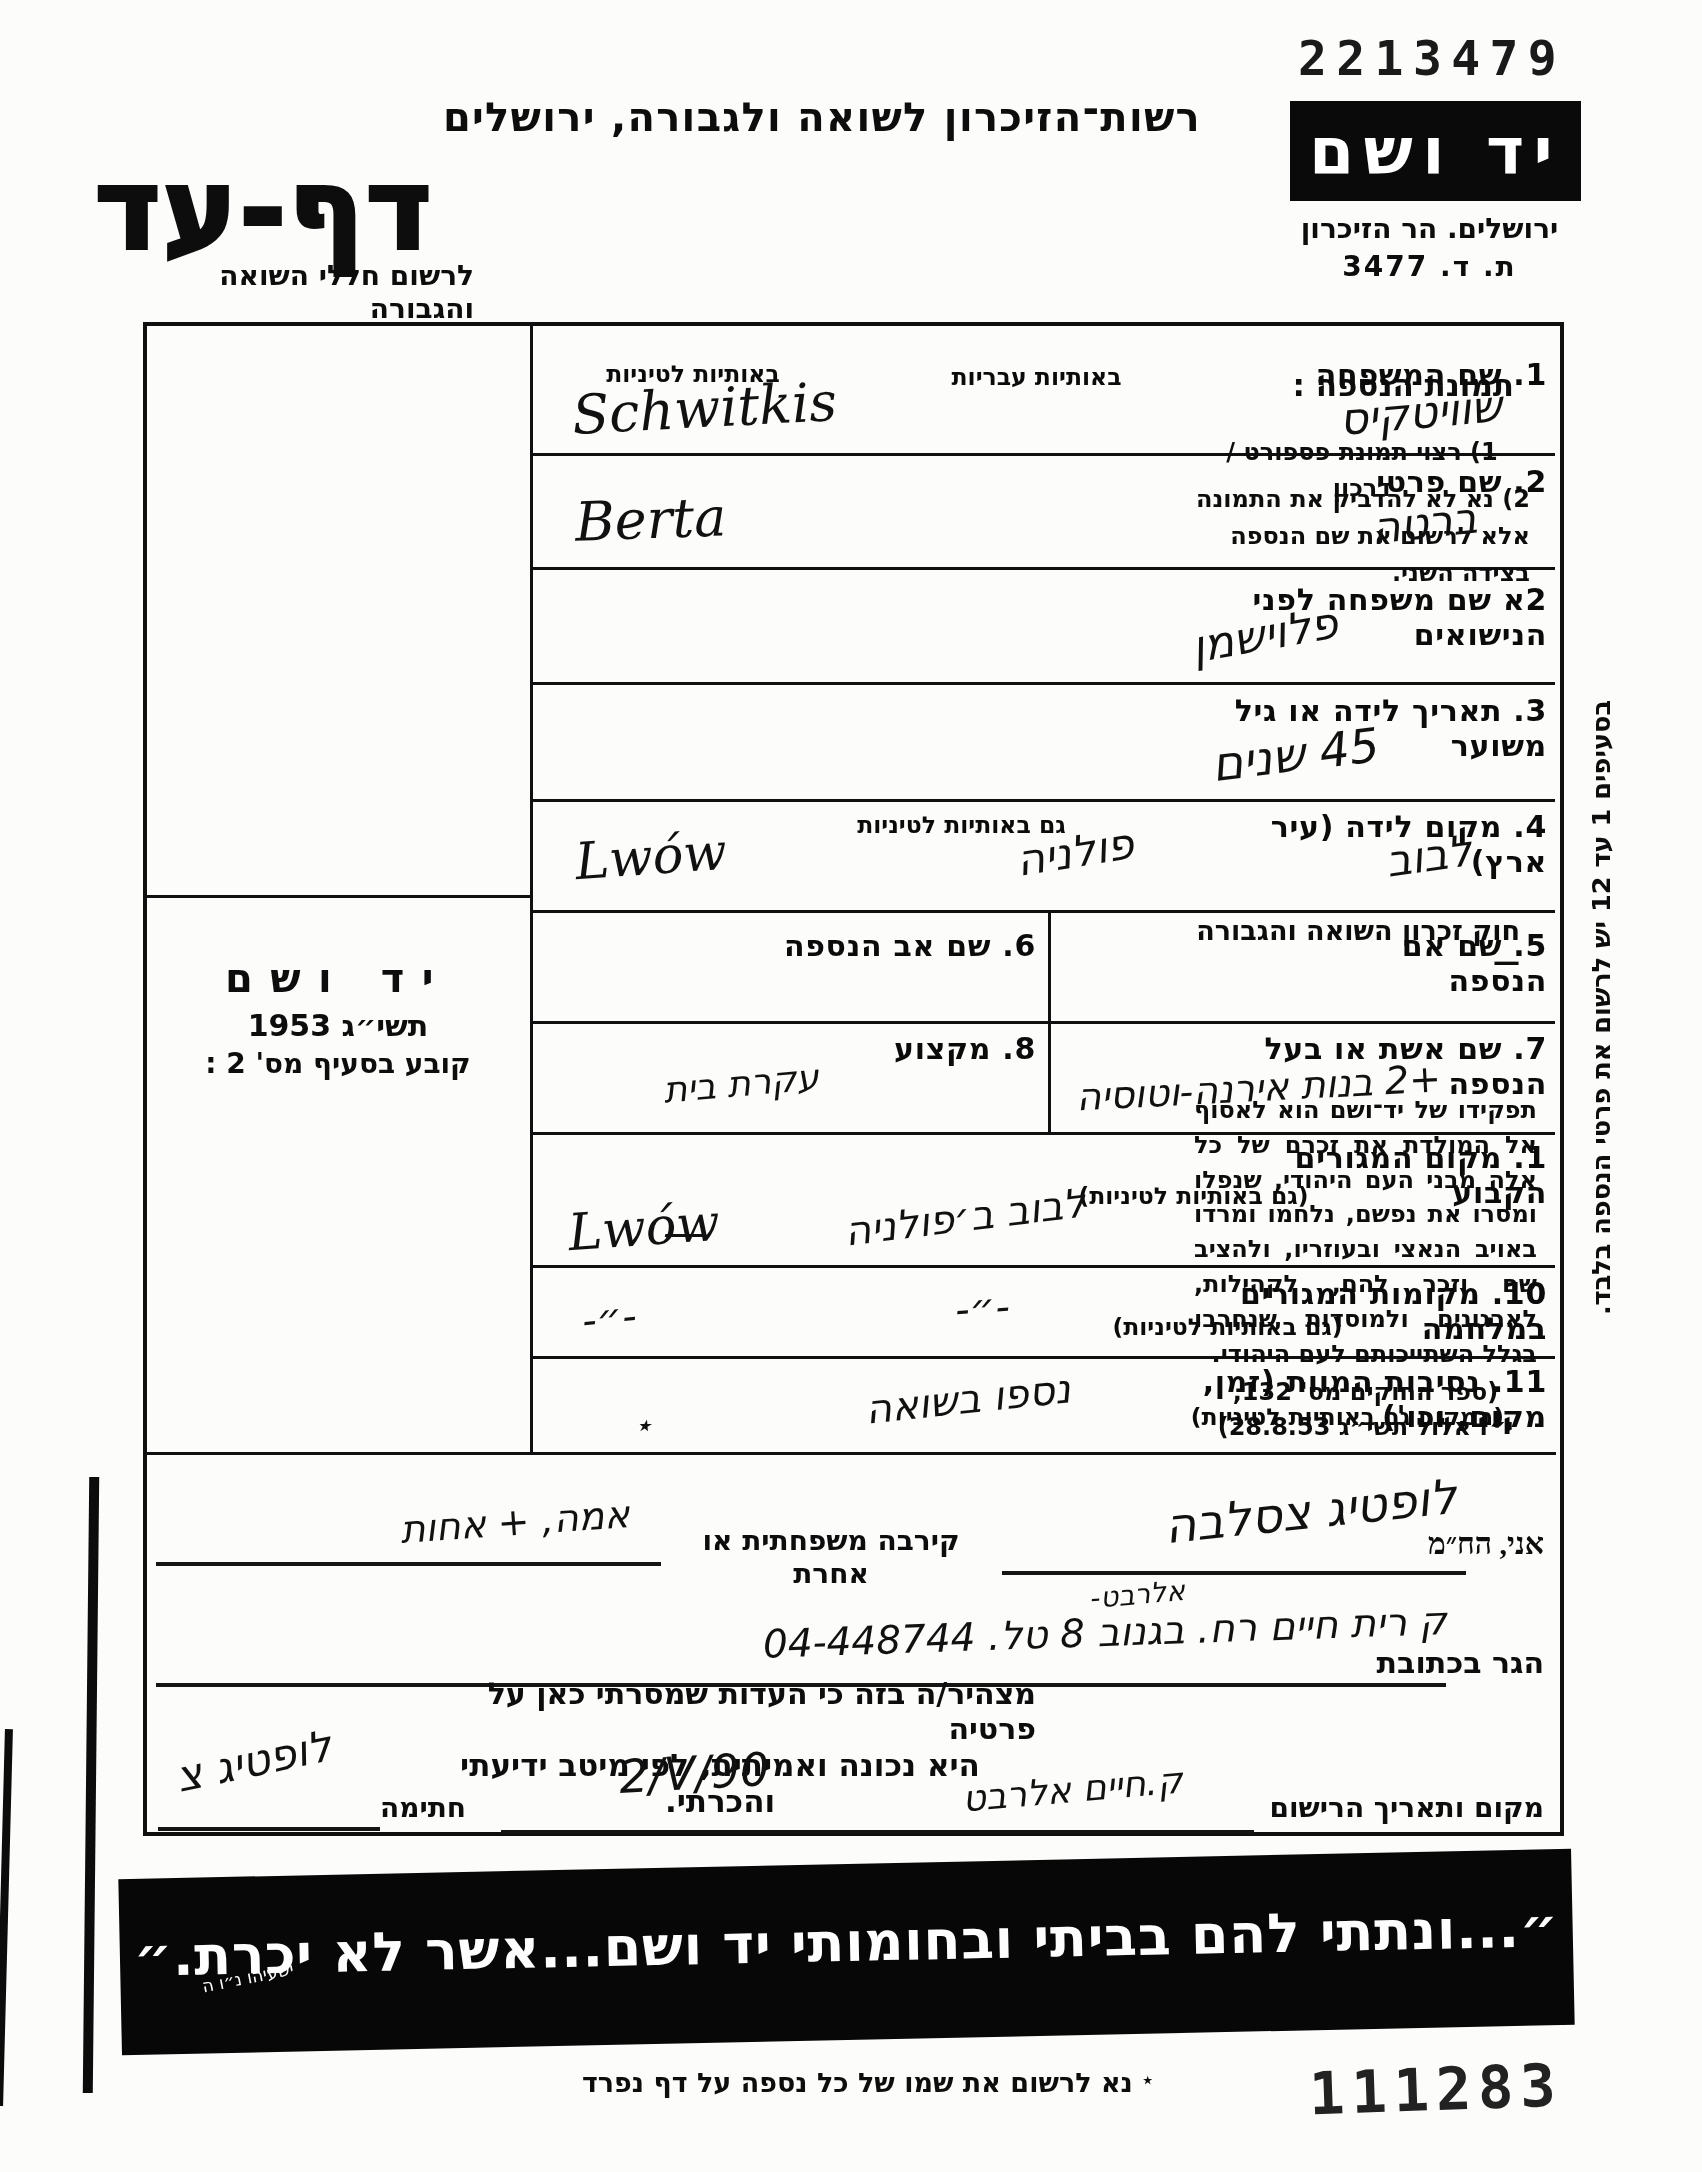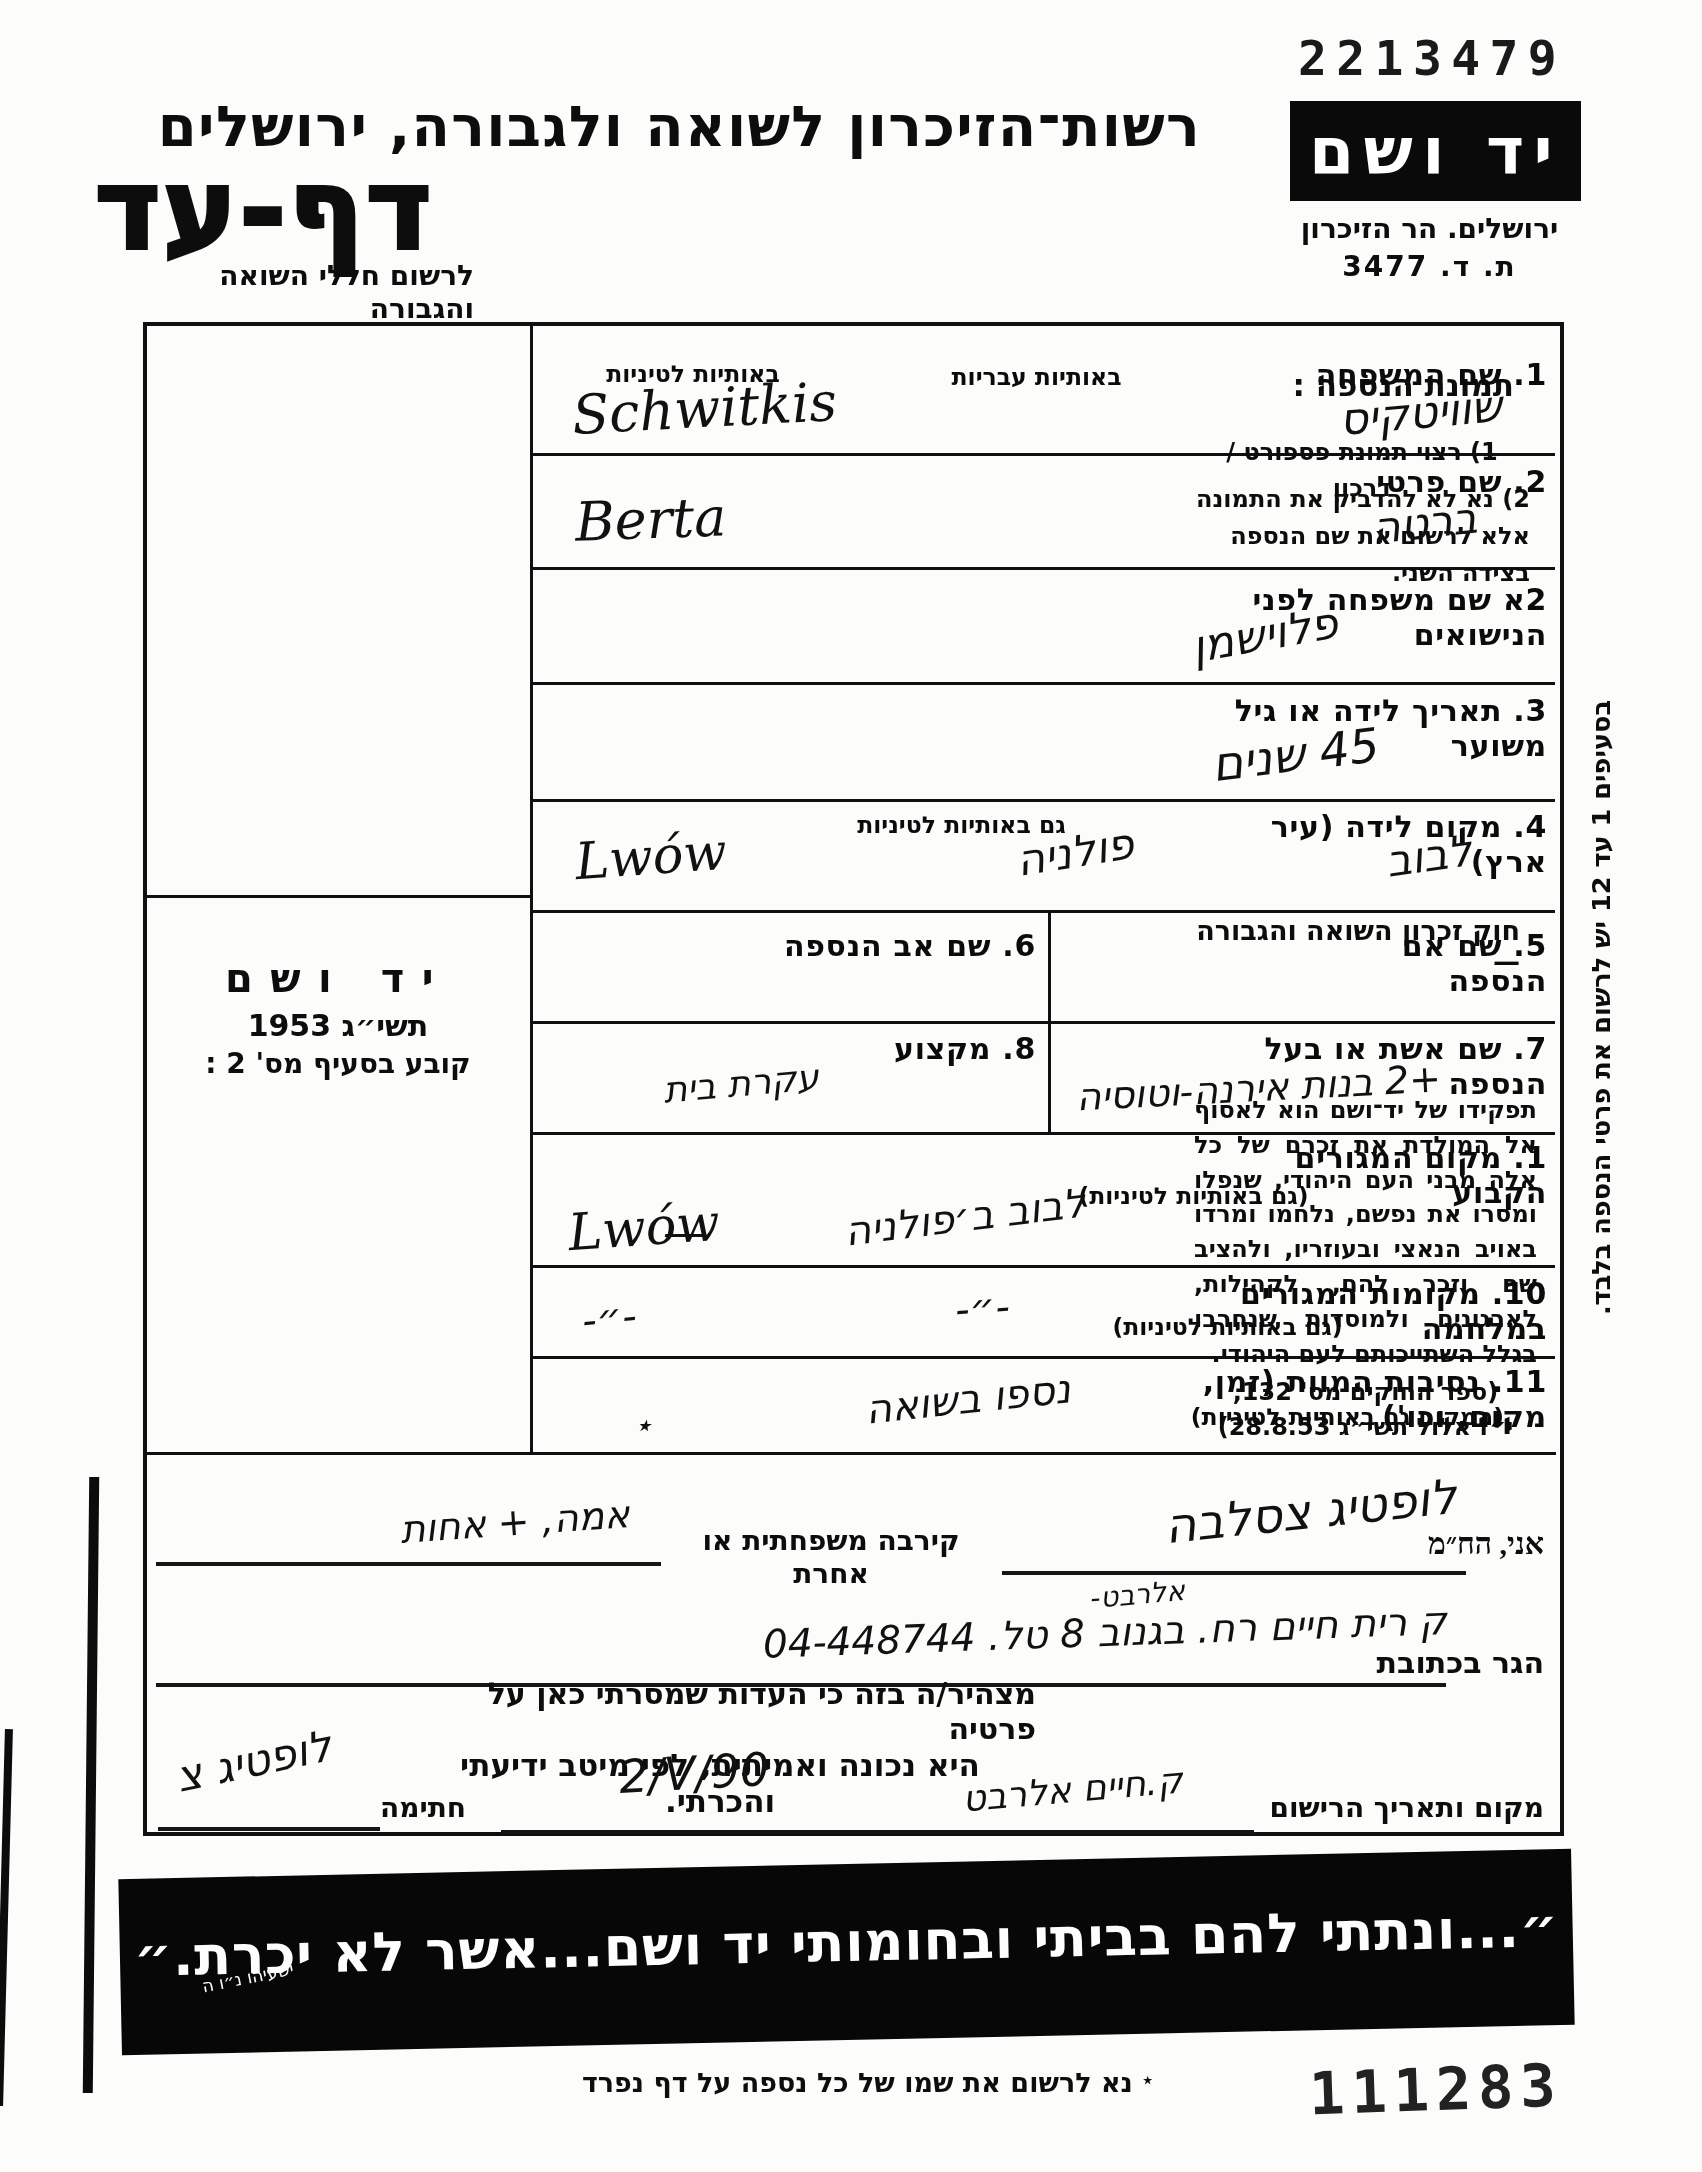--- a/index.html
+++ b/index.html
@@ -28,21 +28,21 @@
 
   <div class="abs stamp" style="left:1298px;top:30px;font-size:48px;letter-spacing:9.4px;">2213479</div>
 
   <div class="abs" style="left:1290px;top:101px;width:291px;height:100px;background:#0a0a0a;
               display:flex;align-items:center;justify-content:center;">
     <span style="color:#fff;font-weight:bold;font-size:65px;letter-spacing:9.4px;font-family:'DejaVu Sans',sans-serif;">יד ושם</span>
   </div>
   <div class="abs print" style="left:1278px;top:212px;width:303px;text-align:center;font-size:28px;">ירושלים. הר הזיכרון</div>
   <div class="abs print" style="left:1278px;top:250px;width:303px;text-align:center;font-size:28px;letter-spacing:2px;">ת. ד. 3477</div>
 
-  <div class="abs print" style="right:501px;top:94px;width:1050px;font-size:56px;text-align:right;letter-spacing:1.3px;">רשות־הזיכרון לשואה ולגבורה, ירושלים</div>
+  <div class="abs print" style="right:501px;top:94px;width:1050px;font-size:40px;text-align:right;letter-spacing:1.3px;">רשות־הזיכרון לשואה ולגבורה, ירושלים</div>
   <div class="abs print" style="right:1268px;top:145px;font-size:111px;letter-spacing:2.7px;text-align:right;
               font-family:'DejaVu Sans',sans-serif;-webkit-text-stroke:4px #0d0d0d;">דף-עד</div>
   <div class="abs print" style="right:1228px;top:259px;width:323px;font-size:28px;text-align:right;">לרשום חללי השואה והגבורה</div>
 
   <div class="abs box" style="left:143px;top:322px;width:1413px;height:1506px;"></div>
 
   <div class="abs vline" style="left:530px;top:322px;height:1133px;"></div>
 
   <div class="abs hline" style="left:143px;top:895px;width:390px;"></div>
 

